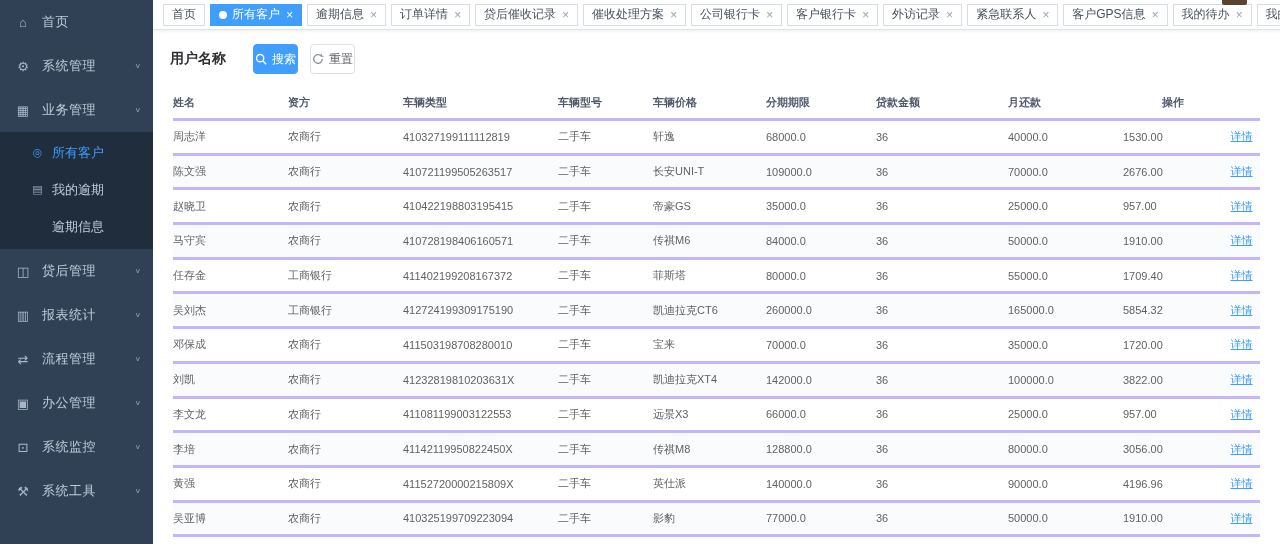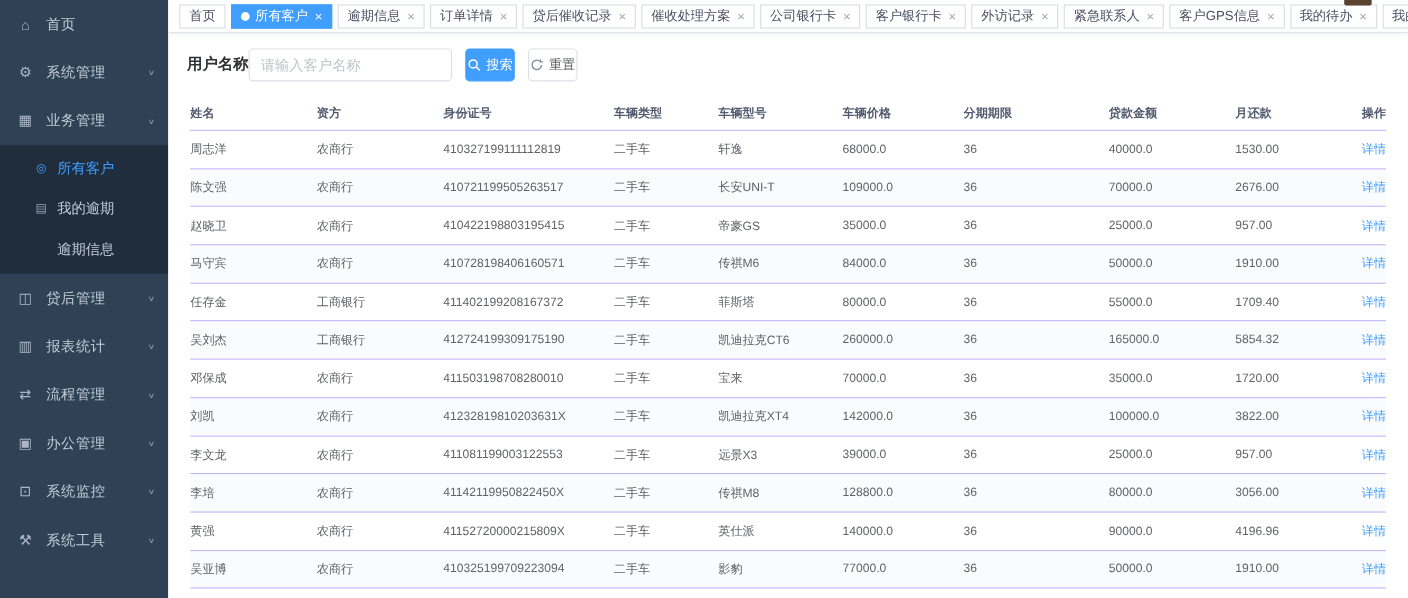--- a/index.html
+++ b/index.html
@@ -33,40 +33,40 @@
     border:1px solid #d8dce5;background:#fff;color:#495060;font-size:12px;cursor:pointer;flex:0 0 auto;}
   .tab .dot{width:8px;height:8px;border-radius:50%;background:#fff;margin-right:5px;display:inline-block;}
   .tab.active{background:#409eff;border-color:#409eff;color:#fff;}
   .tab .close{margin-left:6px;font-size:12px;line-height:1;color:#99a3b3;}
   .tab.active .close{color:#fff;}
   .avatar-partial{position:absolute;top:0;left:1069px;width:25px;height:5px;background:#5a4430;
     border-radius:0 0 2px 2px;}
 
   
   .search-row{display:flex;align-items:center;padding:14px 17px 11px;}
-  .search-label{font-size:14px;font-weight:700;color:#303133;margin-right:0;}
+  .search-label{font-size:14px;font-weight:700;color:#303133;margin-right:15px;}
   .inp{width:185px;height:30px;border:1px solid #dcdfe6;border-radius:4px;padding:0 10px;
     font-size:13px;color:#606266;outline:none;}
   .inp::placeholder{color:#c0c4cc;}
   .btn{height:30px;border-radius:4px;font-size:12px;display:inline-flex;align-items:center;
     gap:5px;padding:0 1px;cursor:pointer;border:1px solid #dcdfe6;background:#fff;color:#606266;}
   .btn svg{display:block;}
   .btn-primary{background:#409eff;border-color:#409eff;color:#fff;margin-left:12px;}
   .btn-plain{margin-left:12px;align-items:center;}
 
   
   .table{flex:1;padding:2px 20px 0;font-size:11px;overflow:hidden;}
   .t-head,.t-row{display:grid;align-items:center;
     grid-template-columns:115px 115px 155px 95px 113px 110px 132px 115px 100px 1fr;}
   .t-head{height:31px;color:#515a6e;font-weight:700;}
-  .t-row{height:34.7px;border-top:1px solid #c4b5fd;color:#606266;}
+  .t-row{height:34.7px;border-top:3px solid #c4b5fd;color:#606266;}
   .t-row:nth-child(even){background:#fafbfc;}
   .td,.th{overflow:hidden;white-space:nowrap;text-overflow:ellipsis;padding-right:6px;}
-  .right{text-align:right;padding-right:0;}
-  .detail{color:#409eff;cursor:pointer;}
+  .right{text-align:center;padding-right:0;}
+  .detail{color:#409eff;cursor:pointer;text-decoration:underline;}
 </style>
 </head>
 <body>
 
 <div class="sidebar">
   <div>
       <div class="side-item">
         <span class="ic">⌂</span>
         <span class="lbl">首页</span>
       </div>
@@ -177,21 +177,20 @@
         <i class="close">×</i>
       </span>
       <span class="tab">
         <span>我的流程</span>
       </span>
     </div>
   <div class="avatar-partial"></div>
 
   <div class="search-row">
     <span class="search-label">用户名称</span>
-    <input class="inp" type="text" placeholder="请输入客户名称" style="">
     <button class="btn btn-primary">
       <span>
           <svg width="12" height="12" viewBox="0 0 14 14" fill="none" stroke="#fff" stroke-width="1.6">
             <circle cx="6" cy="6" r="4.2"></circle>
             <line x1="9.3" y1="9.3" x2="13" y2="13"></line>
           </svg>
         </span>
       <span>搜索</span>
     </button>
     <button class="btn btn-plain">
@@ -202,21 +201,20 @@
           </svg>
         </span>
       <span>重置</span>
     </button>
   </div>
 
   <div class="table">
     <div class="t-head">
         <div class="th">姓名</div>
         <div class="th">资方</div>
-        <div class="th">身份证号</div>
         <div class="th">车辆类型</div>
         <div class="th">车辆型号</div>
         <div class="th">车辆价格</div>
         <div class="th">分期期限</div>
         <div class="th">贷款金额</div>
         <div class="th">月还款</div>
         <div class="th right">操作</div>
       </div>
     <div>
         <div class="t-row">
@@ -314,21 +312,21 @@
           <div class="td">100000.0</div>
           <div class="td">3822.00</div>
           <div class="td right"><span class="detail">详情</span></div>
         </div>
         <div class="t-row">
           <div class="td">李文龙</div>
           <div class="td">农商行</div>
           <div class="td">411081199003122553</div>
           <div class="td">二手车</div>
           <div class="td">远景X3</div>
-          <div class="td">39000.0</div>
+          <div class="td">66000.0</div>
           <div class="td">36</div>
           <div class="td">25000.0</div>
           <div class="td">957.00</div>
           <div class="td right"><span class="detail">详情</span></div>
         </div>
         <div class="t-row">
           <div class="td">李培</div>
           <div class="td">农商行</div>
           <div class="td">41142119950822450X</div>
           <div class="td">二手车</div>

